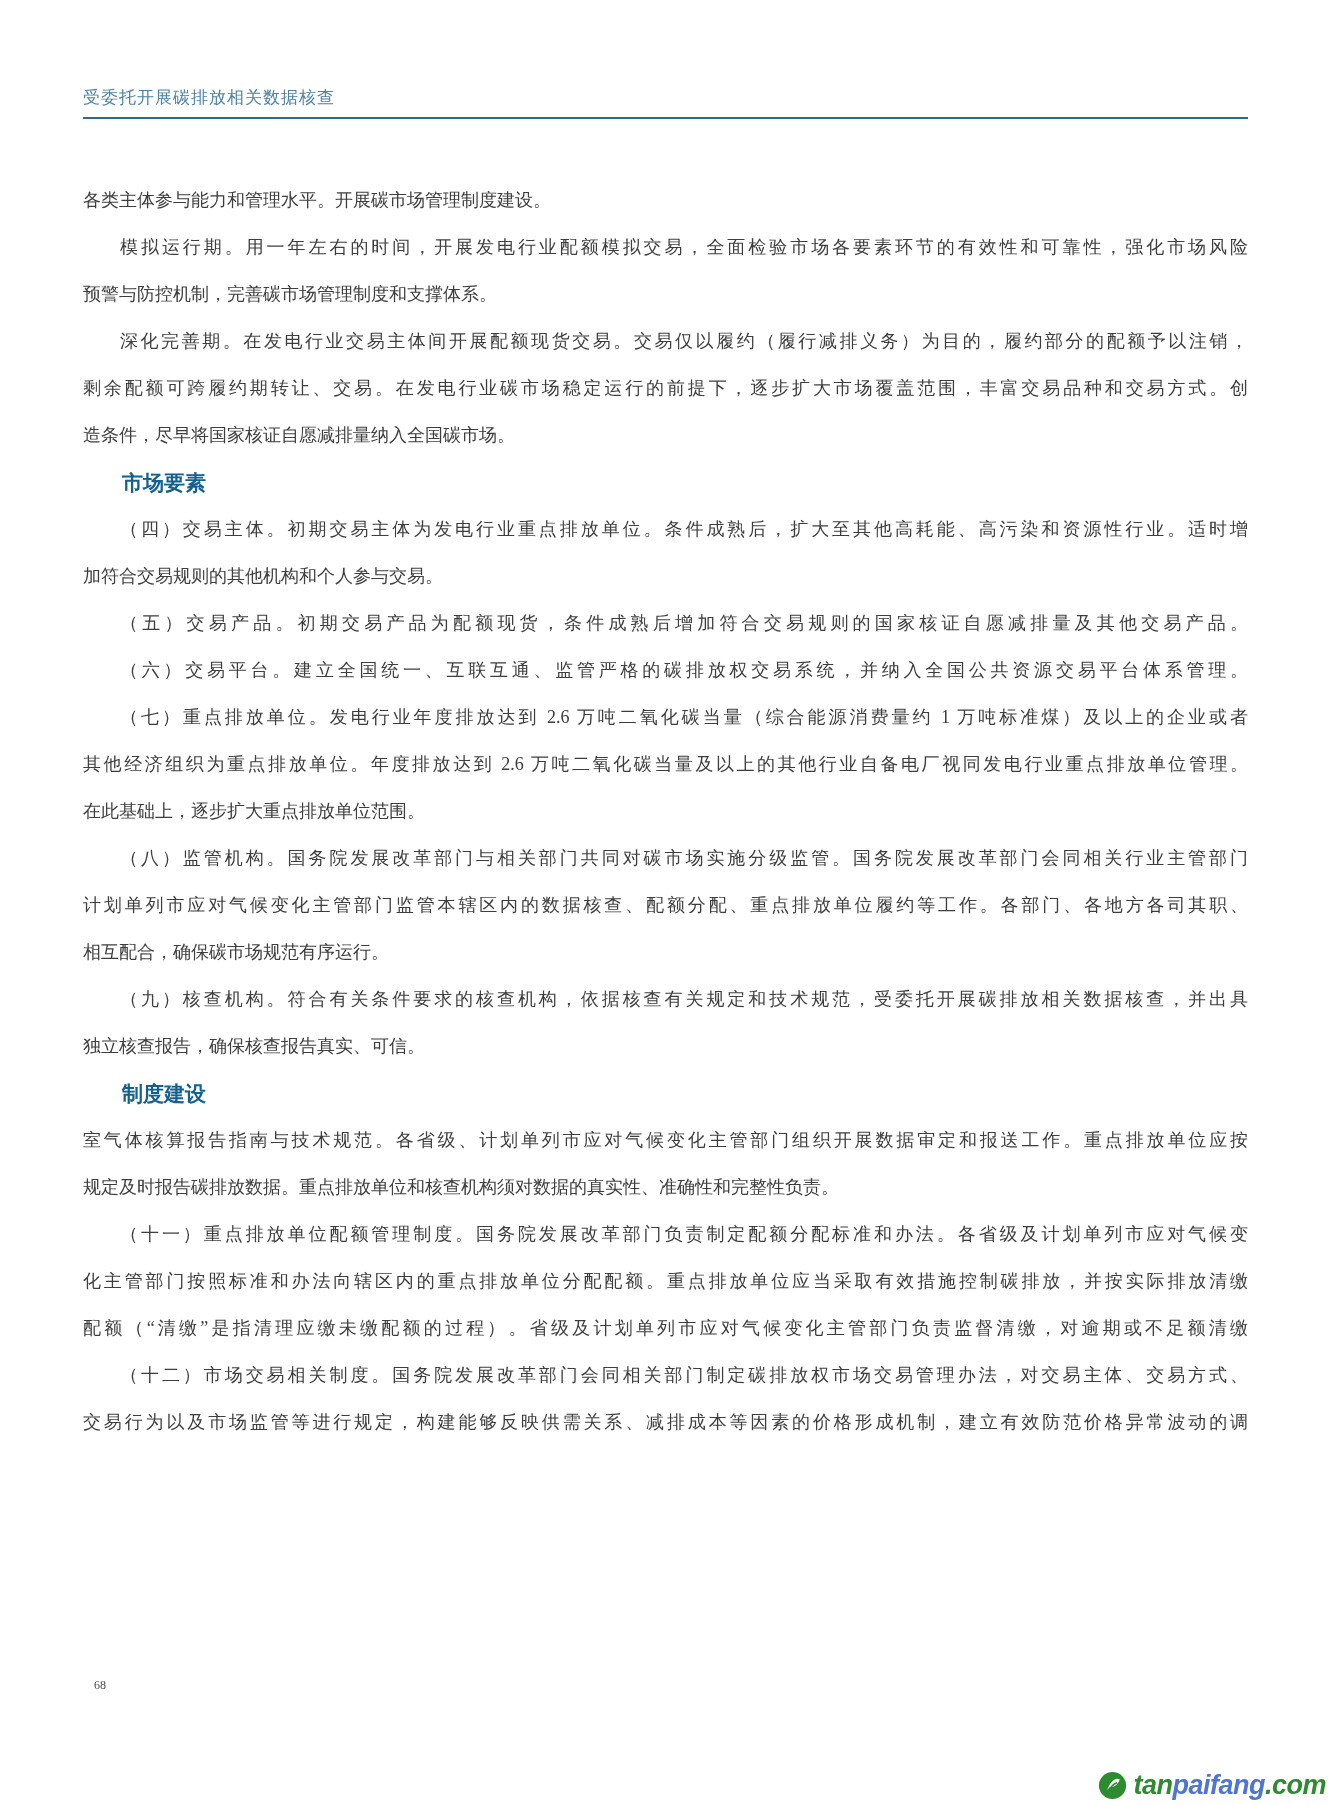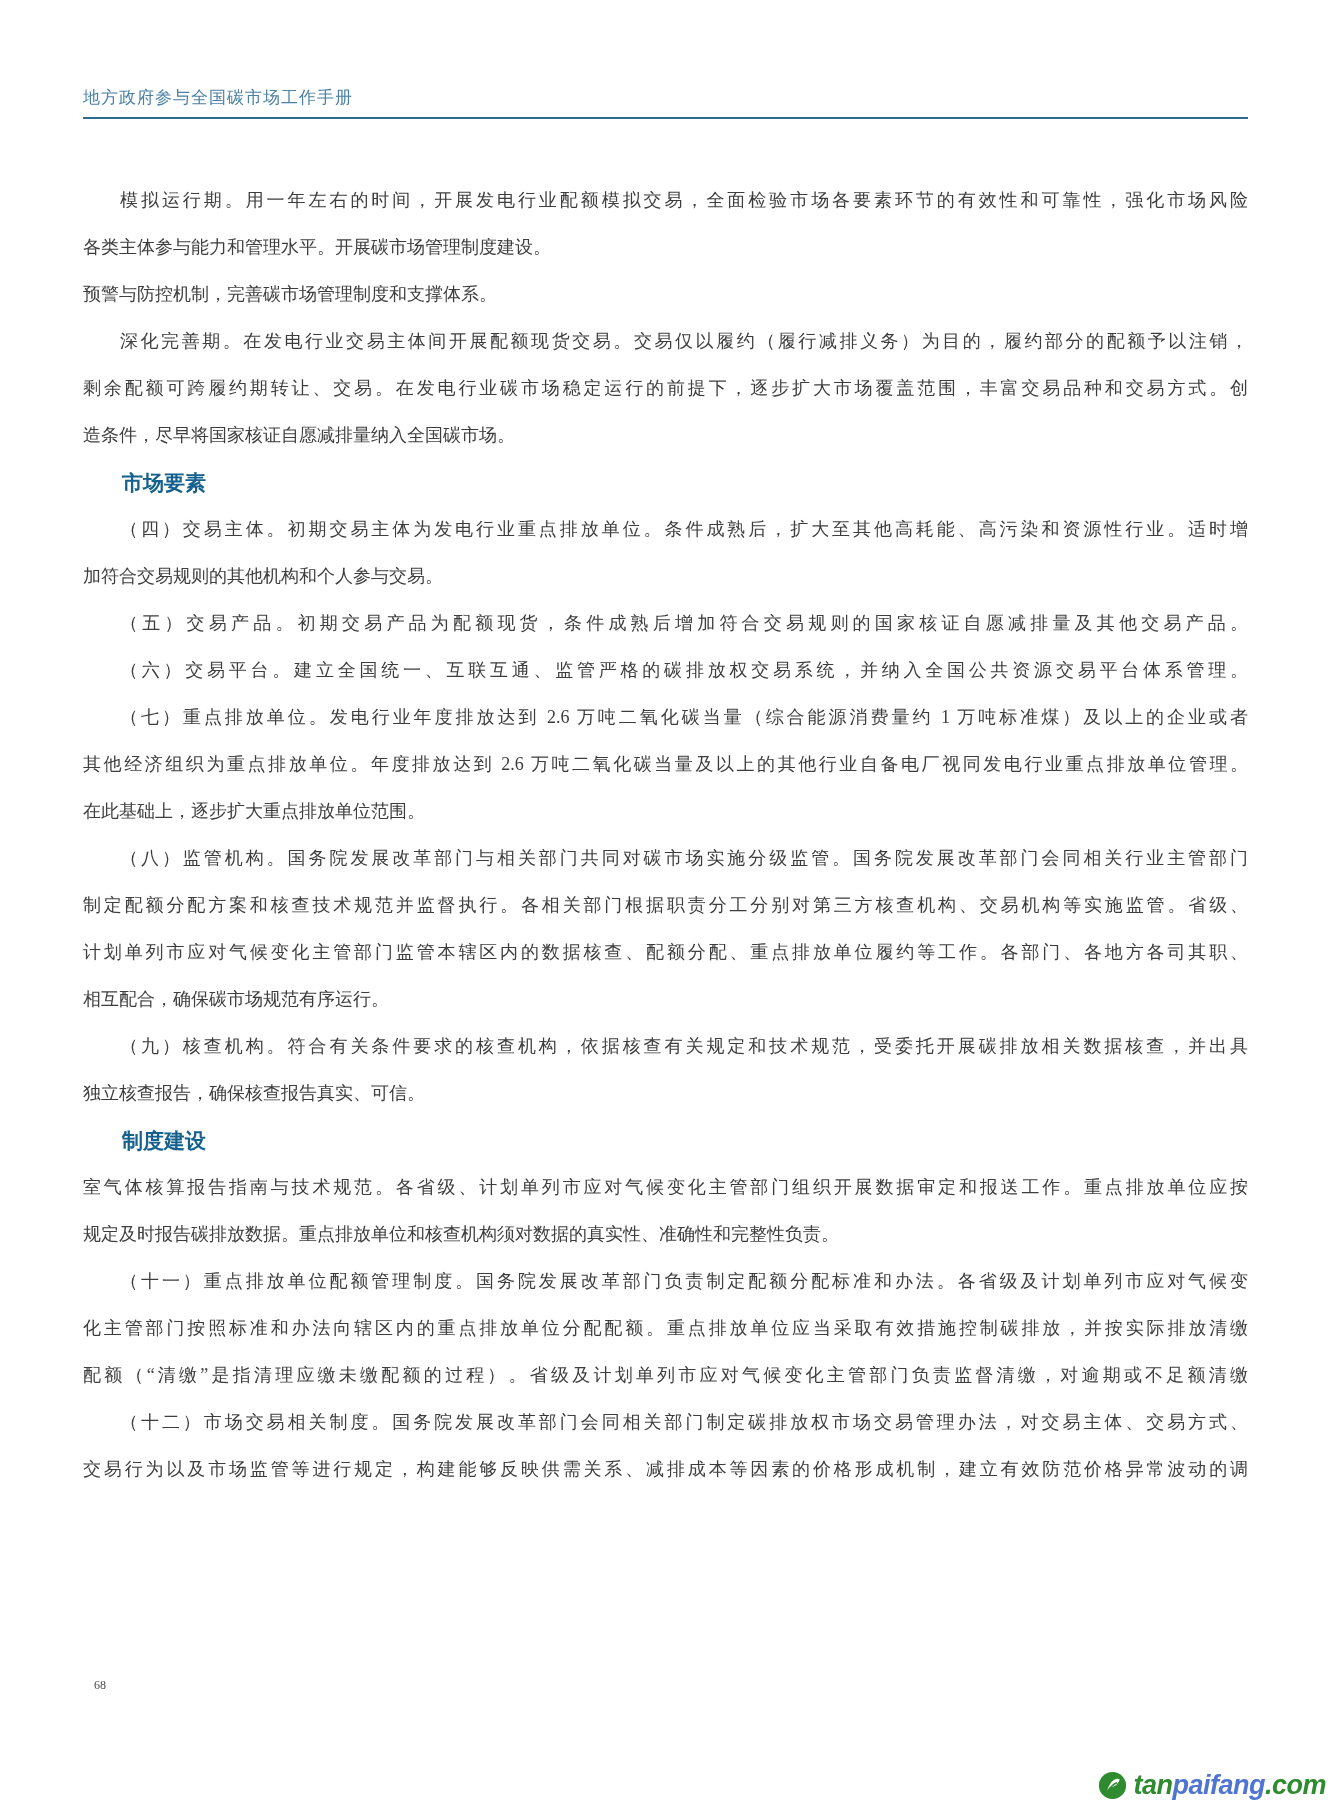--- a/index.html
+++ b/index.html
@@ -78,42 +78,41 @@
   .site-logo svg { display: block; }
   .logo-green { color: #2e8b2f; margin-top: 44px; }
   .logo-blue  { color: #4f74d2; }
 </style>
 </head>
 <body>
 
 <div class="page">
 
   <div class="doc-header">
-    <span class="title">地方政府参与全国碳市场工作手册</span>
+    <span class="title">受委托开展碳排放相关数据核查</span>
     <div class="rule"></div>
   </div>
 
   <div class="doc-body">
 
-  <div class="block body indent">模拟运行期。用一年左右的时间，开展发电行业配额模拟交易，全面检验市场各要素环节的有效性和可靠性，强化市场风险</div>
-      <div class="block body end">各类主体参与能力和管理水平。开展碳市场管理制度建设。</div>
+  <div class="block body end">各类主体参与能力和管理水平。开展碳市场管理制度建设。</div>
+      <div class="block body indent">模拟运行期。用一年左右的时间，开展发电行业配额模拟交易，全面检验市场各要素环节的有效性和可靠性，强化市场风险</div>
       <div class="block body end">预警与防控机制，完善碳市场管理制度和支撑体系。</div>
       <div class="block body indent">深化完善期。在发电行业交易主体间开展配额现货交易。交易仅以履约（履行减排义务）为目的，履约部分的配额予以注销，</div>
       <div class="block body">剩余配额可跨履约期转让、交易。在发电行业碳市场稳定运行的前提下，逐步扩大市场覆盖范围，丰富交易品种和交易方式。创</div>
       <div class="block body end">造条件，尽早将国家核证自愿减排量纳入全国碳市场。</div>
       <div class="block heading">市场要素</div>
       <div class="block body indent">（四）交易主体。初期交易主体为发电行业重点排放单位。条件成熟后，扩大至其他高耗能、高污染和资源性行业。适时增</div>
       <div class="block body end">加符合交易规则的其他机构和个人参与交易。</div>
       <div class="block body indent">（五）交易产品。初期交易产品为配额现货，条件成熟后增加符合交易规则的国家核证自愿减排量及其他交易产品。</div>
       <div class="block body indent">（六）交易平台。建立全国统一、互联互通、监管严格的碳排放权交易系统，并纳入全国公共资源交易平台体系管理。</div>
       <div class="block body indent">（七）重点排放单位。发电行业年度排放达到 2.6 万吨二氧化碳当量（综合能源消费量约 1 万吨标准煤）及以上的企业或者</div>
       <div class="block body">其他经济组织为重点排放单位。年度排放达到 2.6 万吨二氧化碳当量及以上的其他行业自备电厂视同发电行业重点排放单位管理。</div>
       <div class="block body end">在此基础上，逐步扩大重点排放单位范围。</div>
       <div class="block body indent">（八）监管机构。国务院发展改革部门与相关部门共同对碳市场实施分级监管。国务院发展改革部门会同相关行业主管部门</div>
-      <div class="block body">制定配额分配方案和核查技术规范并监督执行。各相关部门根据职责分工分别对第三方核查机构、交易机构等实施监管。省级、</div>
       <div class="block body">计划单列市应对气候变化主管部门监管本辖区内的数据核查、配额分配、重点排放单位履约等工作。各部门、各地方各司其职、</div>
       <div class="block body end">相互配合，确保碳市场规范有序运行。</div>
       <div class="block body indent">（九）核查机构。符合有关条件要求的核查机构，依据核查有关规定和技术规范，受委托开展碳排放相关数据核查，并出具</div>
       <div class="block body end">独立核查报告，确保核查报告真实、可信。</div>
       <div class="block heading">制度建设</div>
       <div class="block body">室气体核算报告指南与技术规范。各省级、计划单列市应对气候变化主管部门组织开展数据审定和报送工作。重点排放单位应按</div>
       <div class="block body end">规定及时报告碳排放数据。重点排放单位和核查机构须对数据的真实性、准确性和完整性负责。</div>
       <div class="block body indent">（十一）重点排放单位配额管理制度。国务院发展改革部门负责制定配额分配标准和办法。各省级及计划单列市应对气候变</div>
       <div class="block body">化主管部门按照标准和办法向辖区内的重点排放单位分配配额。重点排放单位应当采取有效措施控制碳排放，并按实际排放清缴</div>
       <div class="block body">配额（“清缴”是指清理应缴未缴配额的过程）。省级及计划单列市应对气候变化主管部门负责监督清缴，对逾期或不足额清缴</div>

